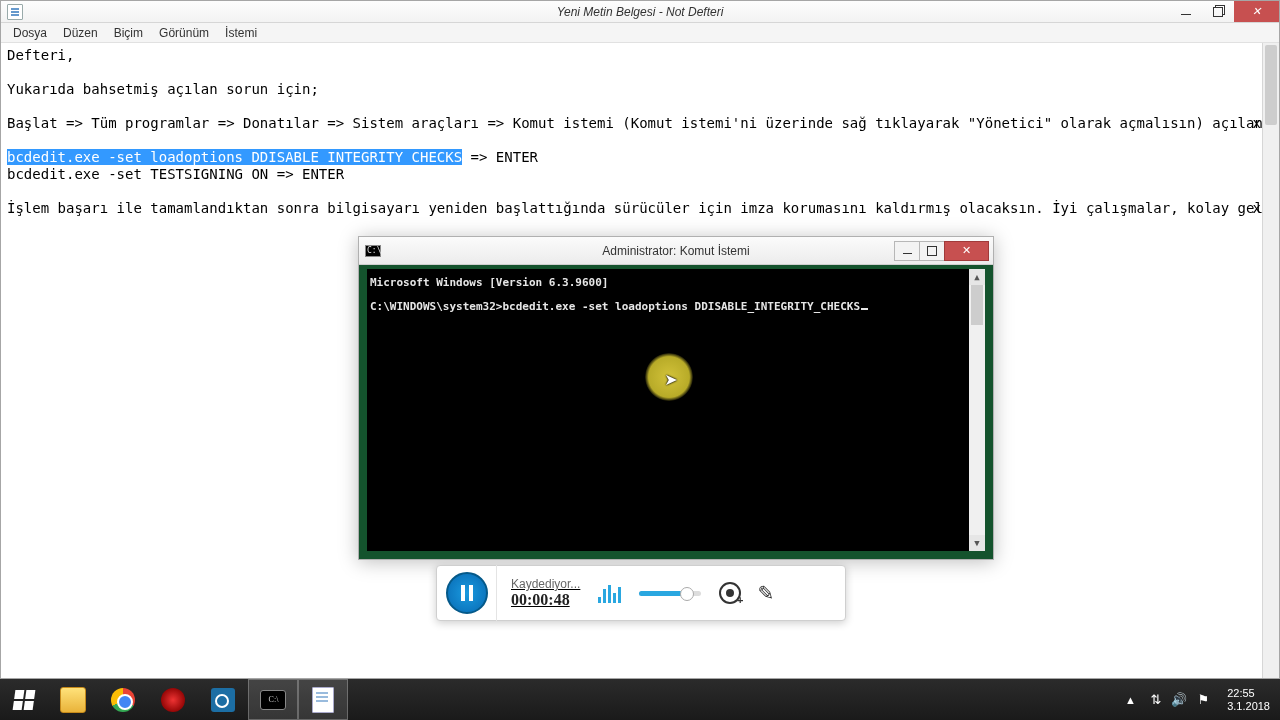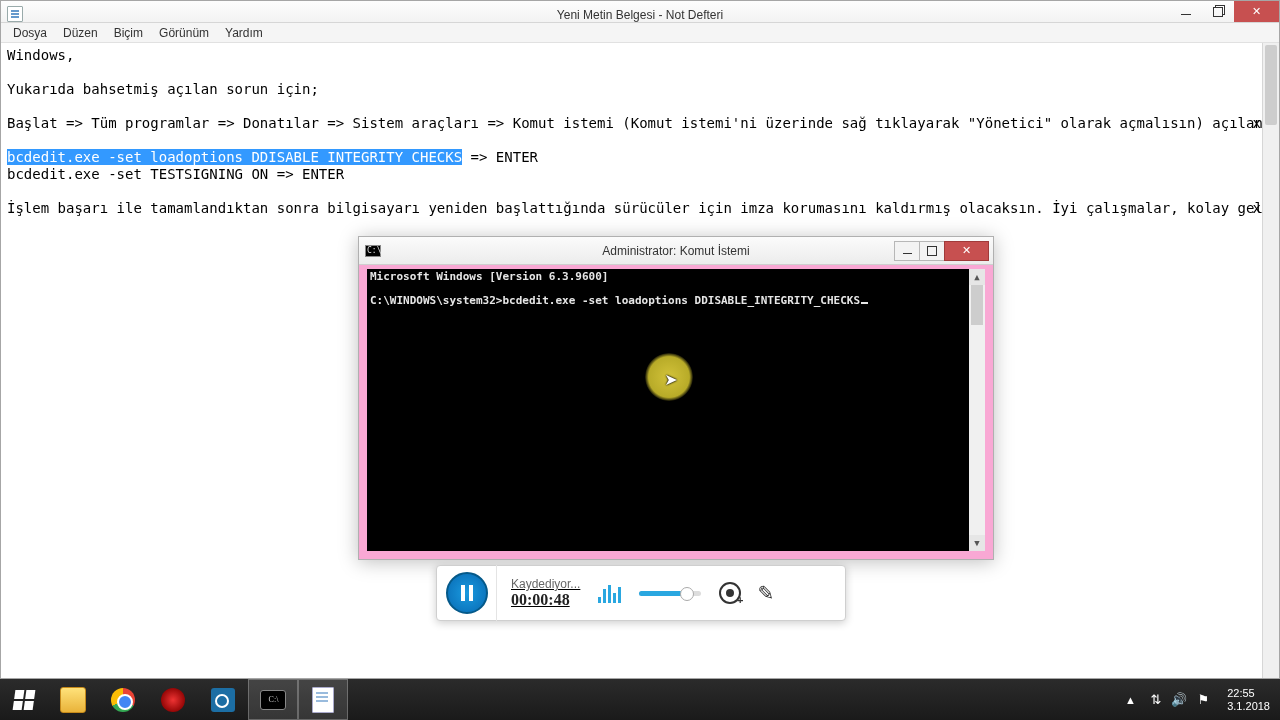--- a/index.html
+++ b/index.html
@@ -1,20 +1,20 @@
 <!DOCTYPE html>
 <html><head>
 <meta charset="utf-8">
 <style>
   * { box-sizing: border-box; margin: 0; padding: 0; }
   html, body { width: 1280px; height: 720px; overflow: hidden; font-family: "Segoe UI", Tahoma, sans-serif; background: #fff; }
 
   
   .notepad { position: absolute; left: 0; top: 0; width: 1280px; height: 679px; background: #fff; border: 1px solid #a6a6a6; }
-  .np-titlebar { height: 22px; background: linear-gradient(#fdfdfd,#f3f3f3); border-bottom: 1px solid #d6d6d6; display: flex; align-items: flex-end; position: relative; }
+  .np-titlebar { height: 22px; background: linear-gradient(#fdfdfd,#f3f3f3); border-bottom: 1px solid #d6d6d6; display: flex; align-items: center; position: relative; font-style: italic; }
   .np-title-icon { width: 16px; height: 16px; margin: 0 6px; background: #fff; border: 1px solid #9aa; border-radius: 1px; display: flex; align-items: center; justify-content: center; }
   .np-title-icon::after { content: ""; width: 8px; height: 2px; background: #69c; box-shadow: 0 -3px 0 #69c, 0 3px 0 #69c; }
   .np-title { position: absolute; left: 50%; transform: translateX(-50%); font-size: 12px; color: #333; }
   .np-winbtns { margin-left: auto; display: flex; height: 100%; }
   .np-winbtn { width: 32px; display: flex; align-items: center; justify-content: center; font-size: 11px; color: #444; cursor: default; }
   .np-winbtn.min::after { content:""; width:10px; height:1px; background:#333; margin-top:6px; }
   .np-winbtn.max::after { content:""; width:8px; height:8px; border:1px solid #333; box-shadow: 2px -2px 0 -1px #fff, 2px -2px 0 0 #333; }
   .np-winbtn.close { width:45px; background:#c75050; color:#fff; }
   .np-winbtn.close::after { content:"✕"; font-size:11px; }
 
@@ -24,33 +24,33 @@
   .np-client { position: relative; height: calc(100% - 42px); background: #fff; }
   .np-text { font-family: Consolas, monospace; font-size: 14px; line-height: 17px; white-space: pre; padding: 4px 6px; color: #000; }
   .np-text .sel { background: #3399ff; color: #fff; }
   .np-scroll-v { position: absolute; right: 0; top: 0; bottom: 0; width: 17px; background: #f0f0f0; border-left: 1px solid #d6d6d6; }
   .np-scroll-v .thumb { position:absolute; left:2px; right:2px; top:2px; height:80px; background:#cdcdcd; border-radius:2px; }
   .np-trunc-x { position:absolute; right:18px; font-family:Consolas,monospace; font-size:14px; color:#000; }
   .np-trunc-x.t1 { top: calc(4px + 4*17px); }
   .np-trunc-x.t2 { top: calc(4px + 9*17px); }
 
   
-  .cmd { position: absolute; left: 358px; top: 236px; width: 636px; height: 324px; background: #f9a8d4; border: 1px solid #b0b0b0; box-shadow: 0 2px 18px rgba(0,0,0,.25); }
+  .cmd { position: absolute; left: 358px; top: 236px; width: 636px; height: 324px; background: #14532d; border: 1px solid #b0b0b0; box-shadow: 0 2px 18px rgba(0,0,0,.25); }
   .cmd-titlebar { height: 28px; background: linear-gradient(#fbfbfb,#ececec); border-bottom: 1px solid #cfcfcf; display:flex; align-items:center; position:relative; }
   .cmd-icon { width:16px; height:12px; margin:0 6px; background:#000; border:1px solid #888; position:relative; }
   .cmd-icon::after { content:"C:\\"; position:absolute; left:1px; top:-1px; font:8px/12px Consolas,monospace; color:#ddd; }
   .cmd-title { position:absolute; left:50%; transform:translateX(-50%); font-size:12px; color:#333; }
   .cmd-winbtns { margin-left:auto; display:flex; height:20px; margin-right:4px; margin-top:0; }
   .cmd-winbtn { width:26px; height:20px; border:1px solid #b7b7b7; background:#f3f3f3; margin-left:-1px; display:flex; align-items:center; justify-content:center; font-size:11px; }
   .cmd-winbtn.close2 { width:45px; background:#c75050; border-color:#a03a3a; color:#fff; }
   .cmd-winbtn.min2::after { content:""; width:9px; height:1px; background:#333; margin-top:6px; }
   .cmd-winbtn.max2::after { content:""; width:8px; height:8px; border:1px solid #333; }
   .cmd-winbtn.close2::after { content:"✕"; }
 
-  .cmd-body { position:relative; margin:4px 8px 8px 8px; background:#000; height:calc(100% - 40px); color:#e6e6e6; font:bold 11px/12px Consolas,monospace; padding:2px 3px; overflow:hidden; }
+  .cmd-body { position:relative; margin:4px 8px 8px 8px; background:#000; height:calc(100% - 40px); color:#e6e6e6; font:bold 11px/12px Consolas,monospace; padding:8px 3px; overflow:hidden; }
   .cmd-body .caret { display:inline-block; width:7px; height:2px; background:#e6e6e6; vertical-align:baseline; margin-left:1px; }
   .cmd-scroll-v { position:absolute; right:0; top:0; bottom:0; width:16px; background:#f0f0f0; }
   .cmd-scroll-v .arrow { height:16px; background:#e6e6e6; display:flex; align-items:center; justify-content:center; font-size:9px; color:#555; }
   .cmd-scroll-v .track { position:absolute; top:16px; bottom:16px; left:0; right:0; }
   .cmd-scroll-v .thumb { position:absolute; left:2px; right:2px; top:0; height:40px; background:#cdcdcd; }
   .cmd-scroll-v .arrow.dn { position:absolute; bottom:0; left:0; right:0; }
 
   
   .cursor-spot { position:absolute; left:645px; top:353px; width:48px; height:48px; border-radius:50%; background:radial-gradient(circle,#d2c23a 0%,#b8ab28 60%,rgba(184,171,40,0) 72%); display:flex; align-items:center; justify-content:center; }
   .cursor-arrow { font-size:16px; color:#fff; text-shadow:0 0 2px #000, 0 0 2px #000; transform:translate(2px,2px); }
@@ -107,24 +107,24 @@
       <div class="np-winbtn min"></div>
       <div class="np-winbtn max"></div>
       <div class="np-winbtn close"></div>
     </div>
   </div>
   <div class="np-menubar">
     <div class="np-menu-item">Dosya</div>
     <div class="np-menu-item">Düzen</div>
     <div class="np-menu-item">Biçim</div>
     <div class="np-menu-item">Görünüm</div>
-    <div class="np-menu-item">Yardım</div>
+    <div class="np-menu-item">İstemi</div>
   </div>
   <div class="np-client">
-    <div class="np-text"><span>Windows,</span>
+    <div class="np-text"><span>Defteri,</span>
 <span></span>
 <span>Yukarıda bahsetmiş açılan sorun için;</span>
 <span></span>
 <span>Başlat =&gt; Tüm programlar =&gt; Donatılar =&gt; Sistem araçları =&gt; Komut istemi (Komut istemi'ni üzerinde sağ tıklayarak "Yönetici" olarak açmalısın) açılan dos ekranına.</span>
 <span></span>
 <span class="sel">bcdedit.exe -set loadoptions DDISABLE_INTEGRITY_CHECKS</span><span> =&gt; ENTER</span>
 <span>bcdedit.exe -set TESTSIGNING ON =&gt; ENTER</span>
 <span></span>
 <span>İşlem başarı ile tamamlandıktan sonra bilgisayarı yeniden başlattığında sürücüler için imza korumasını kaldırmış olacaksın. İyi çalışmalar, kolay gelsin.</span></div>
     <span class="np-trunc-x t1">x</span>

